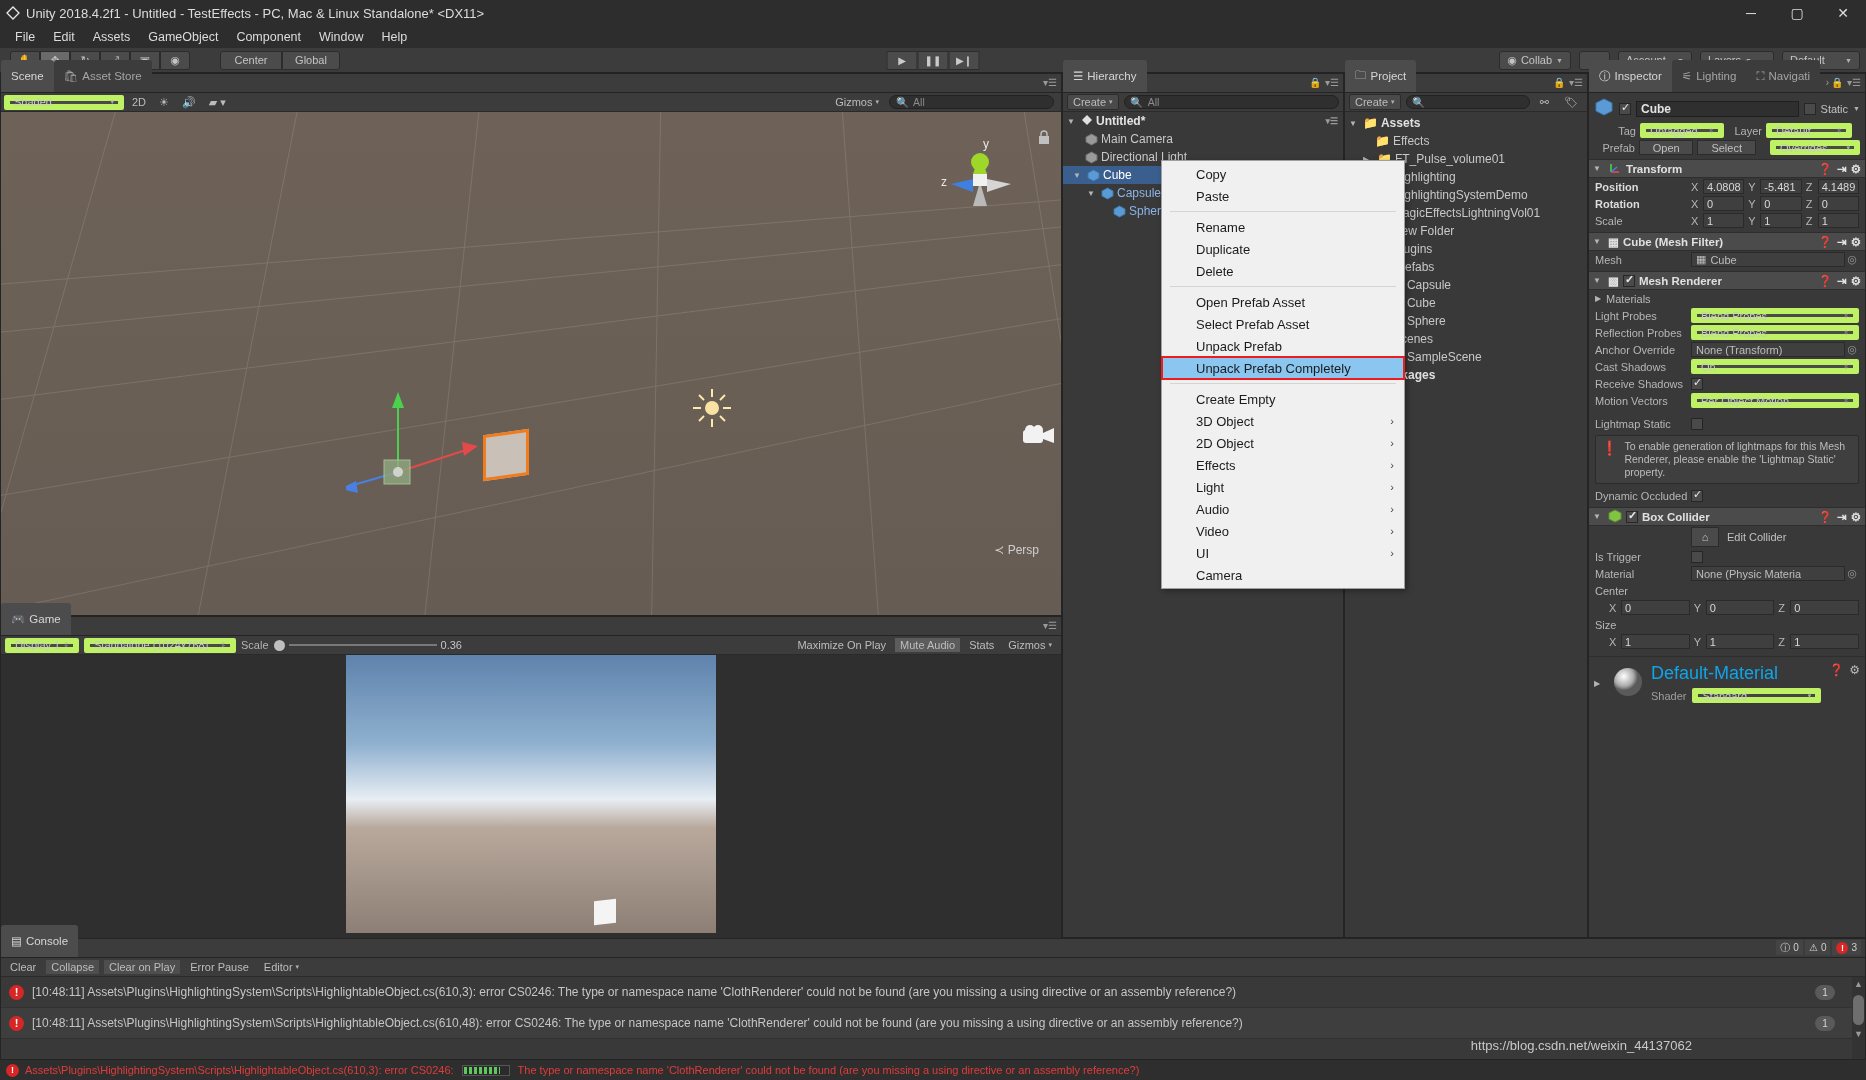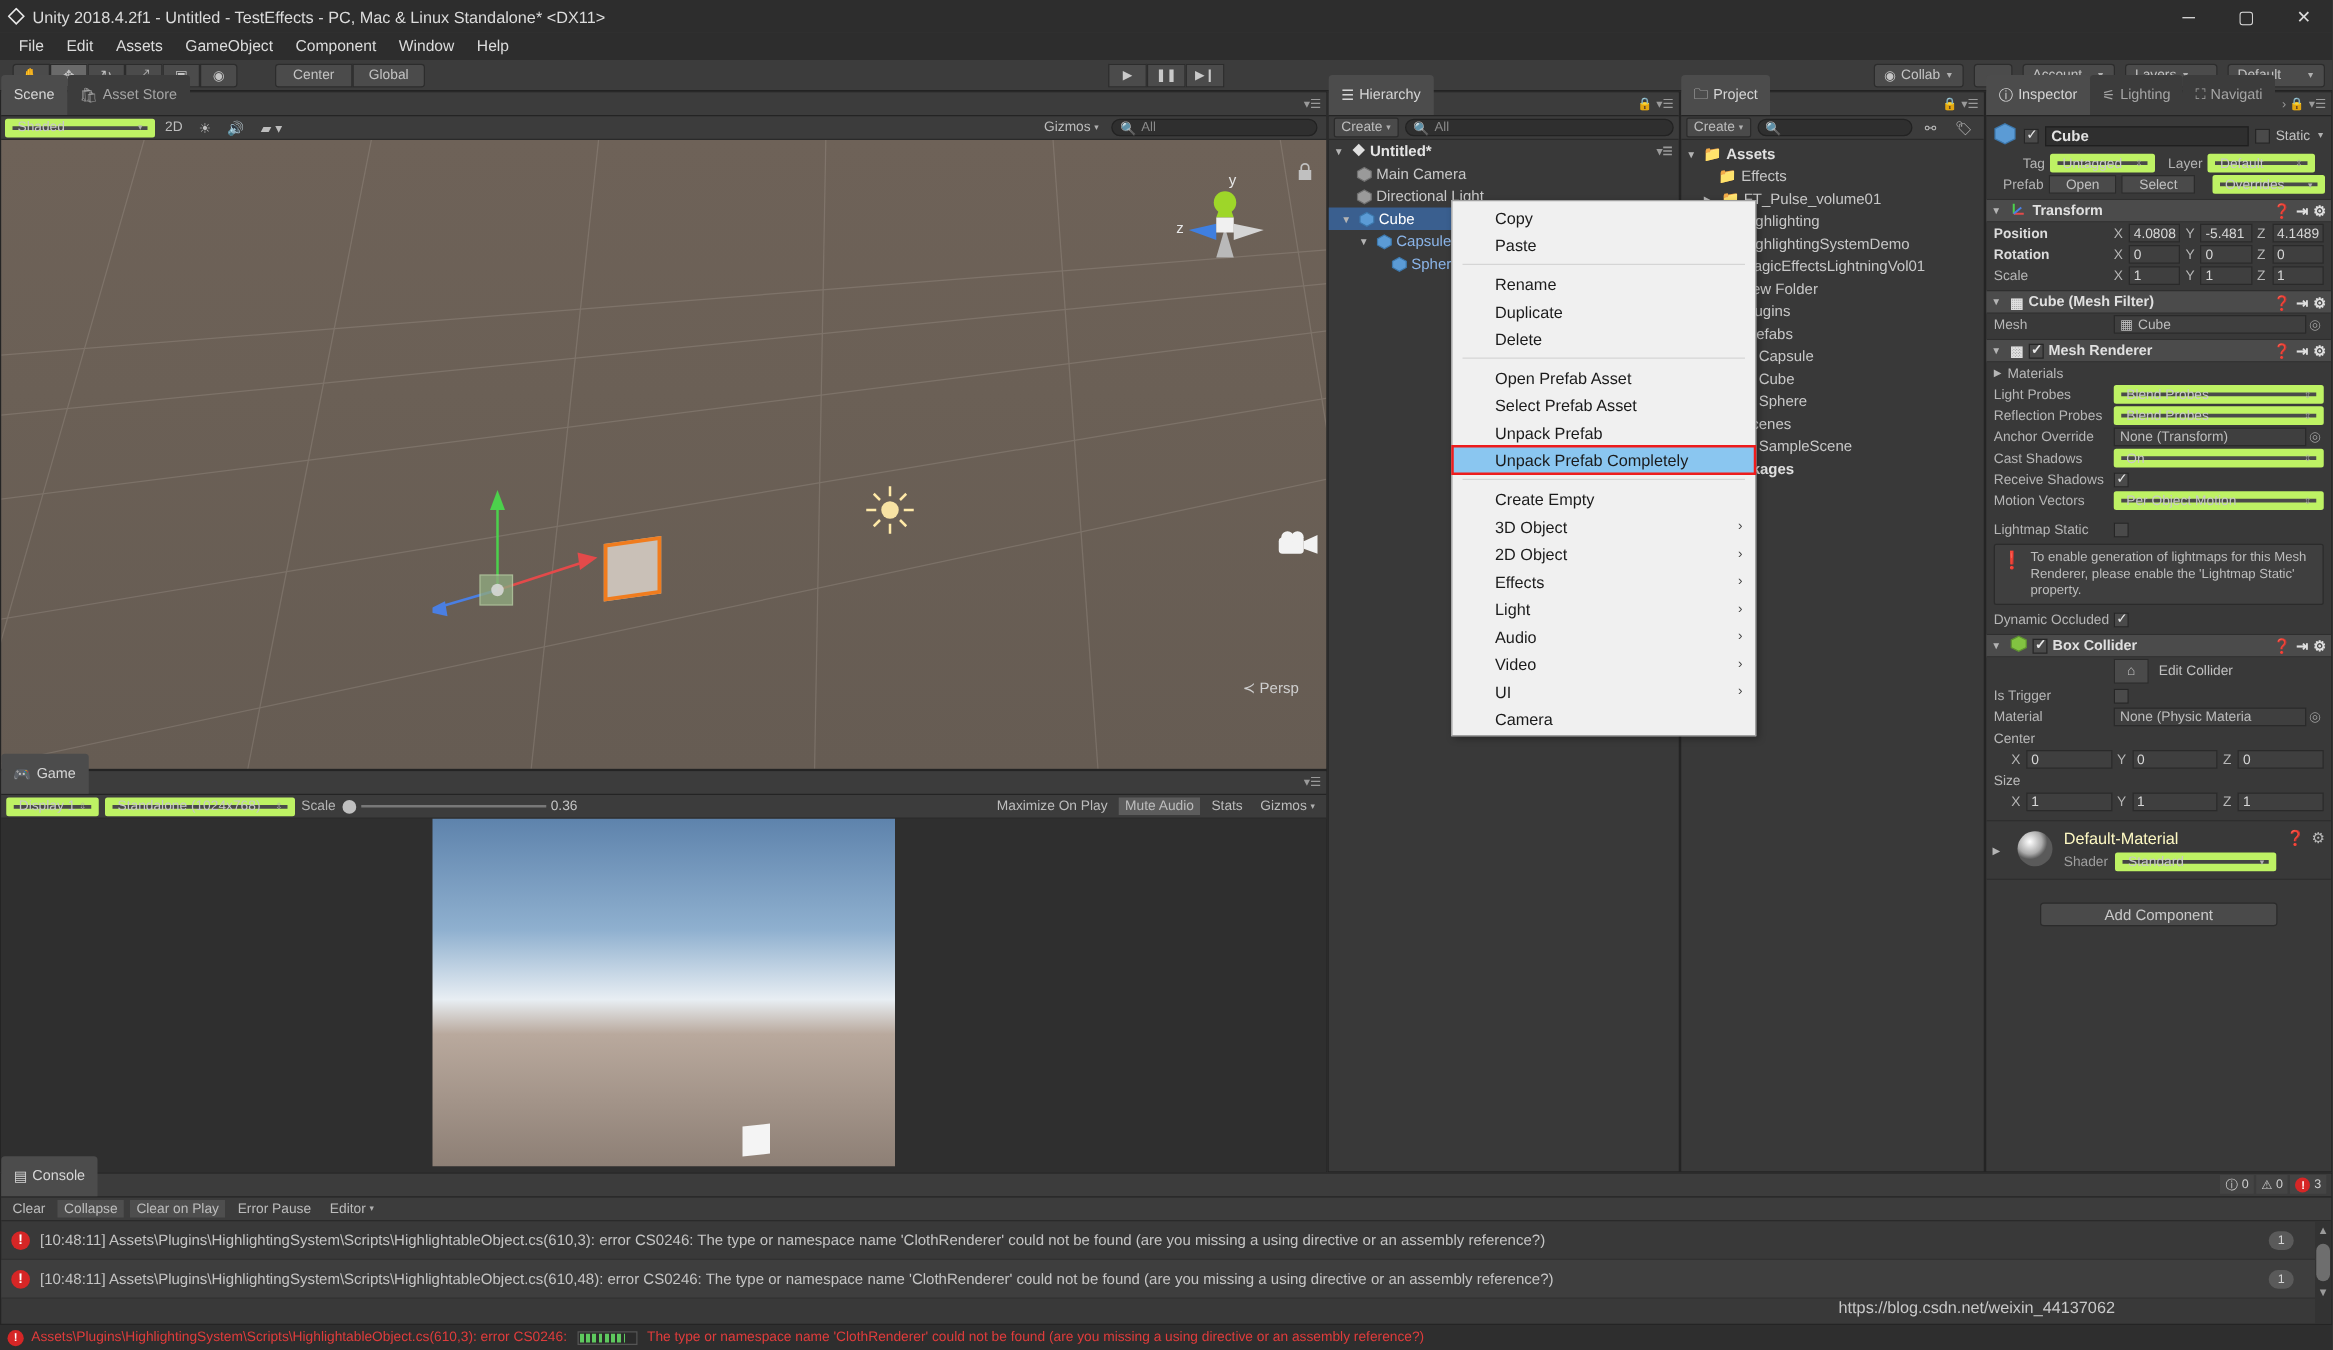--- a/index.html
+++ b/index.html
@@ -853,38 +853,35 @@
                 <radialGradient id="mg" cx="35%" cy="30%">
               <stop offset="0%" stop-color="#ffffff"></stop>
                   <stop offset="70%" stop-color="#aaaaaa"></stop>
               <stop offset="100%" stop-color="#5a5a5a"></stop>
                 </radialGradient>
               </defs>
             <circle cx="15" cy="15" r="14" fill="url(#mg)"></circle>
           </svg>
         </span>
         <span style="display:flex; flex-direction:column; gap:4px; flex:1;">
-          <span style="font-size:13px;color:#fef9c3;">Default-Material</span>
+          <span style="font-size:18px;color:#0ea5e9;">Default-Material</span>
           <span style="display:flex; align-items:center; gap:6px;">
             <span style="font-size:11px;color:#9e9e9e;">Shader</span>
             <span class="dd" style="flex:1;background:#444;">
               <span>Standard</span>
               <span class="caret">▾</span>
             </span>
           </span>
         </span>
         <span style="display:flex; gap:5px; align-self:flex-start;">
           <span>❓</span>
           <span>⚙</span>
         </span>
       </div>
 
-      <div style="border-top:1px solid #2e2e2e; padding-top:8px;">
-        <div class="addcomp">Add Component</div>
-      </div>
     </div>
   </div>
 
   <div id="ctxmenu">
     <div class="ctx-item">Copy</div>
     <div class="ctx-item">Paste</div>
     <div class="ctx-sep"></div>
     <div class="ctx-item">Rename</div>
     <div class="ctx-item">Duplicate</div>
     <div class="ctx-item">Delete</div>

